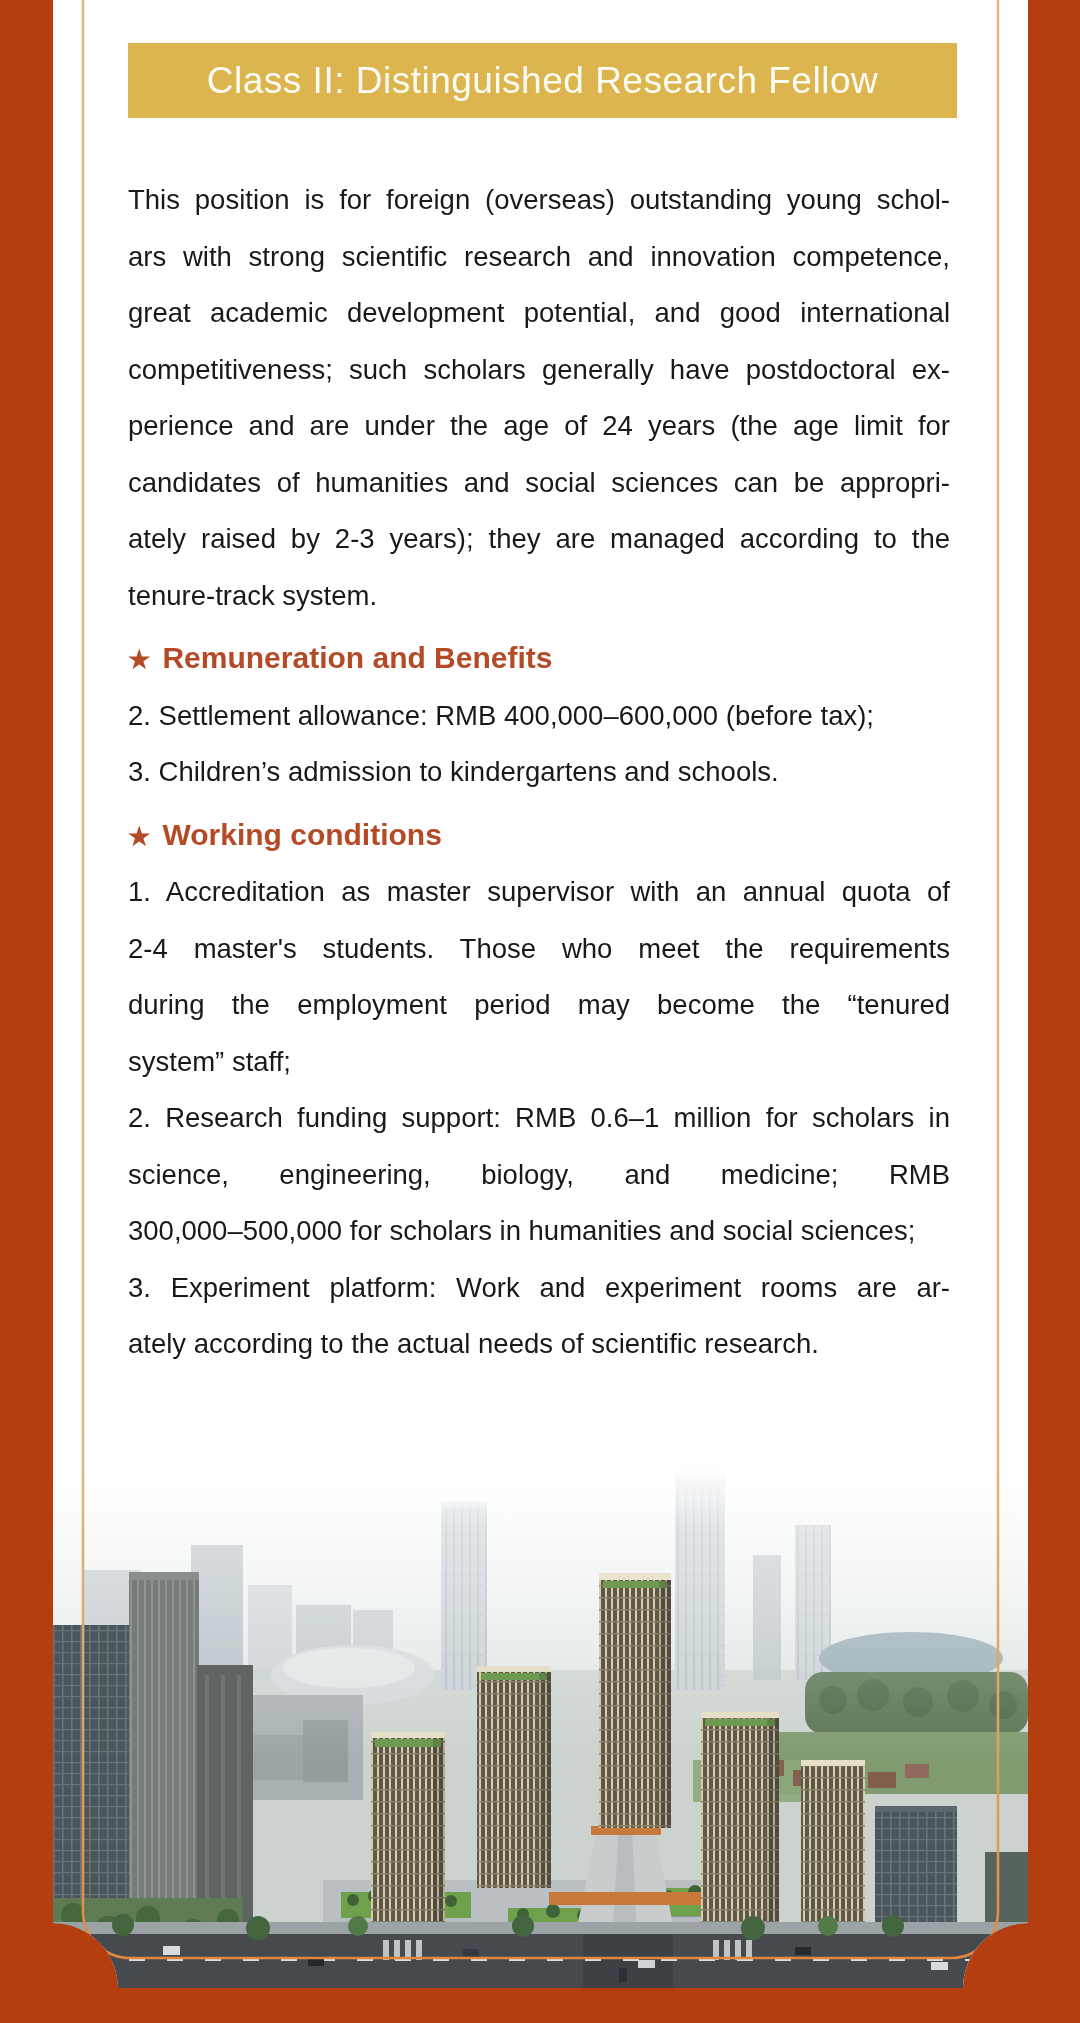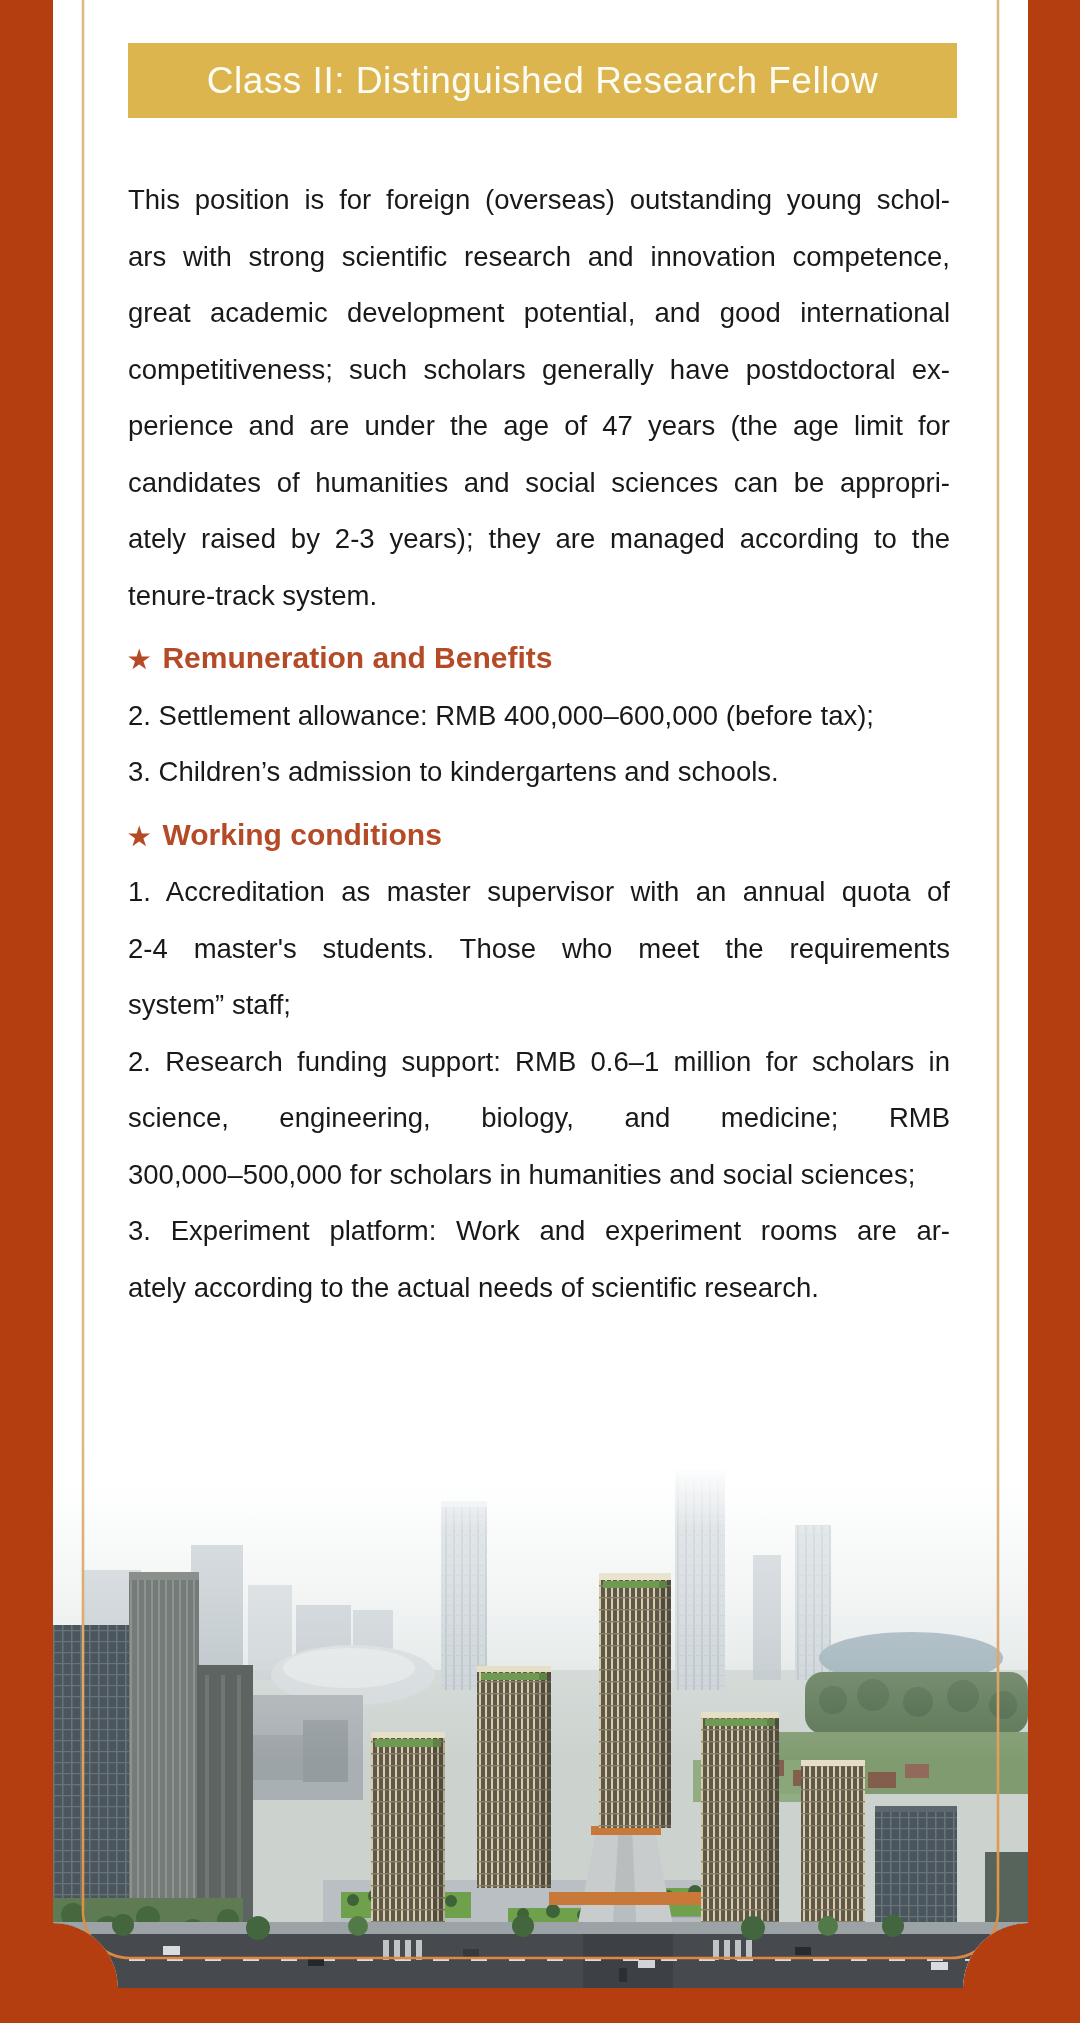--- a/index.html
+++ b/index.html
@@ -62,37 +62,38 @@
   <div class="banner">
     <span>Class II: Distinguished Research Fellow</span>
   </div>
 
   <div class="text">
     <div>
         <div class="tl">This position is for foreign (overseas) outstanding young schol-</div>
         <div class="tl">ars with strong scientific research and innovation competence,</div>
         <div class="tl">great academic development potential, and good international</div>
         <div class="tl">competitiveness; such scholars generally have postdoctoral ex-</div>
-        <div class="tl">perience and are under the age of 47 years (the age limit for</div>
+        <div class="tl">perience and are under the age of 24 years (the age limit for</div>
         <div class="tl">candidates of humanities and social sciences can be appropri-</div>
         <div class="tl">ately raised by 2-3 years); they are managed according to the</div>
         <div class="tl">tenure-track system.</div>
       </div>
     <div>
         <div class="sec-h"><span class="star">★</span><span>Remuneration and Benefits</span></div>
         <div class="item">
           <div class="tl">2. Settlement allowance: RMB 400,000–600,000 (before tax);</div>
         </div>
         <div class="item">
           <div class="tl">3. Children’s admission to kindergartens and schools.</div>
         </div>
         <div class="sec-h"><span class="star">★</span><span>Working conditions</span></div>
         <div class="item">
           <div class="tl">1. Accreditation as master supervisor with an annual quota of</div>
           <div class="tl">2-4 master's students. Those who meet the requirements</div>
+          <div class="tl">during the employment period may become the “tenured</div>
           <div class="tl">system” staff;</div>
         </div>
         <div class="item">
           <div class="tl">2. Research funding support: RMB 0.6–1 million for scholars in</div>
           <div class="tl">science, engineering, biology, and medicine; RMB</div>
           <div class="tl">300,000–500,000 for scholars in humanities and social sciences;</div>
         </div>
         <div class="item">
           <div class="tl">3. Experiment platform: Work and experiment rooms are ar-</div>
           <div class="tl">ately according to the actual needs of scientific research.</div>

